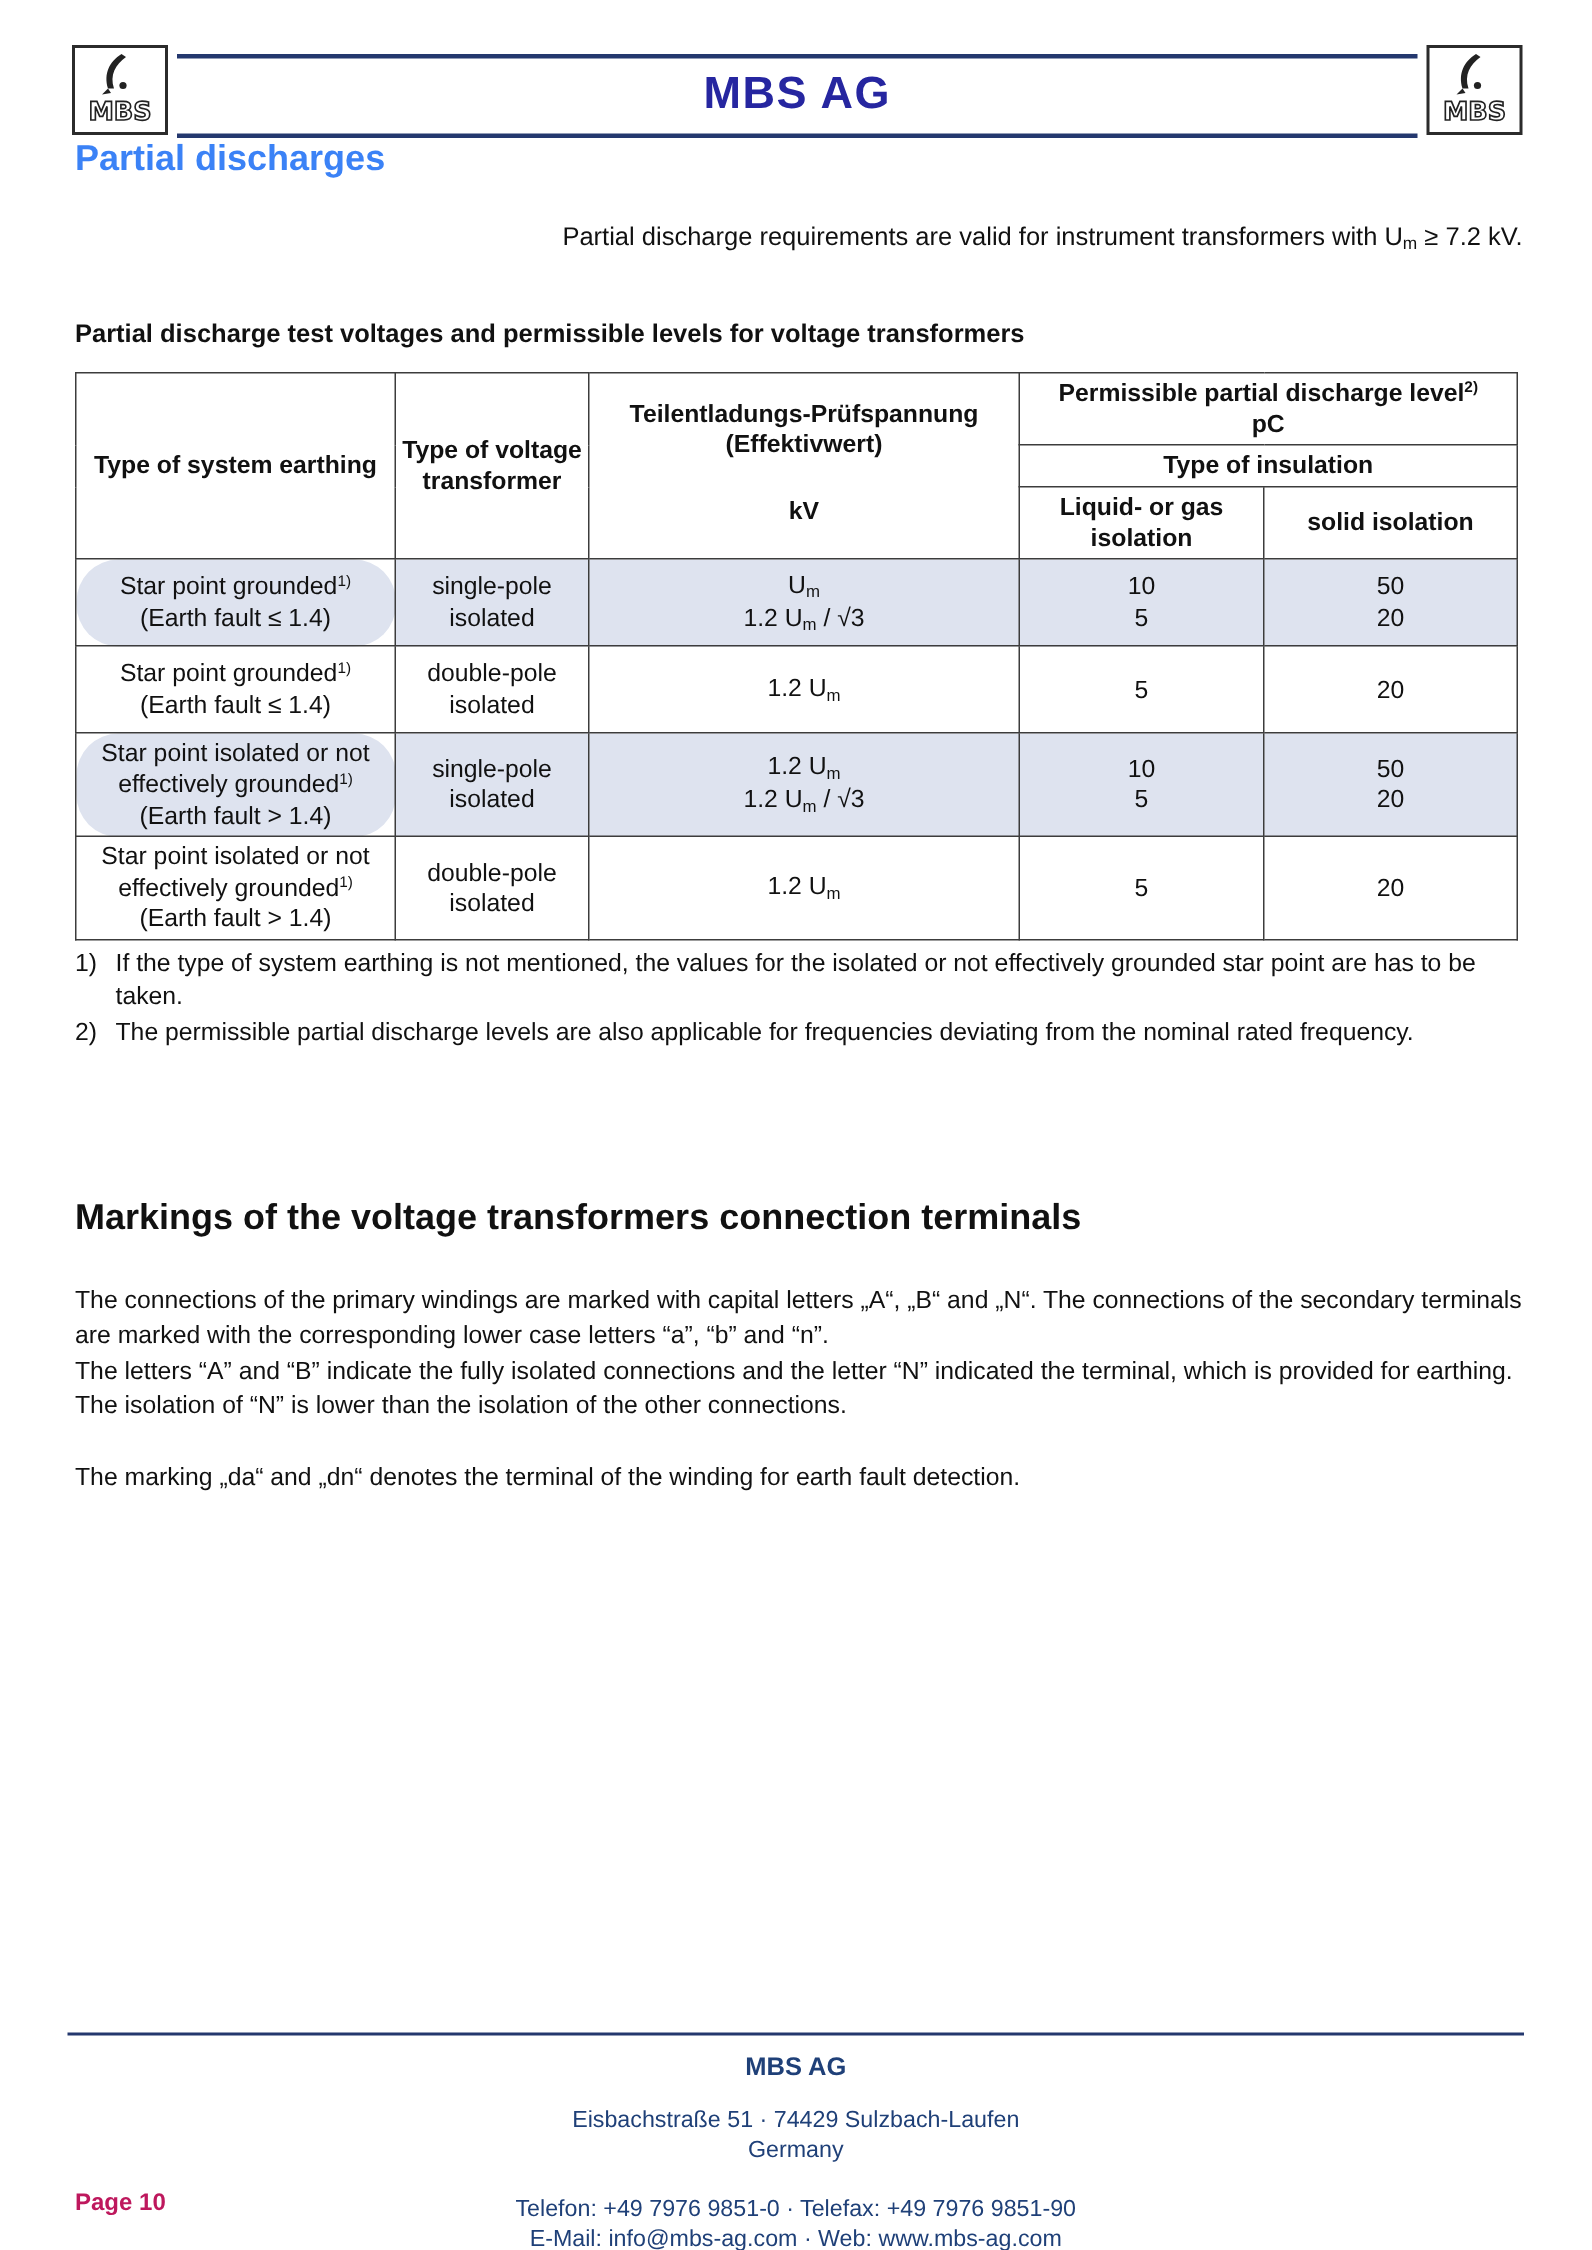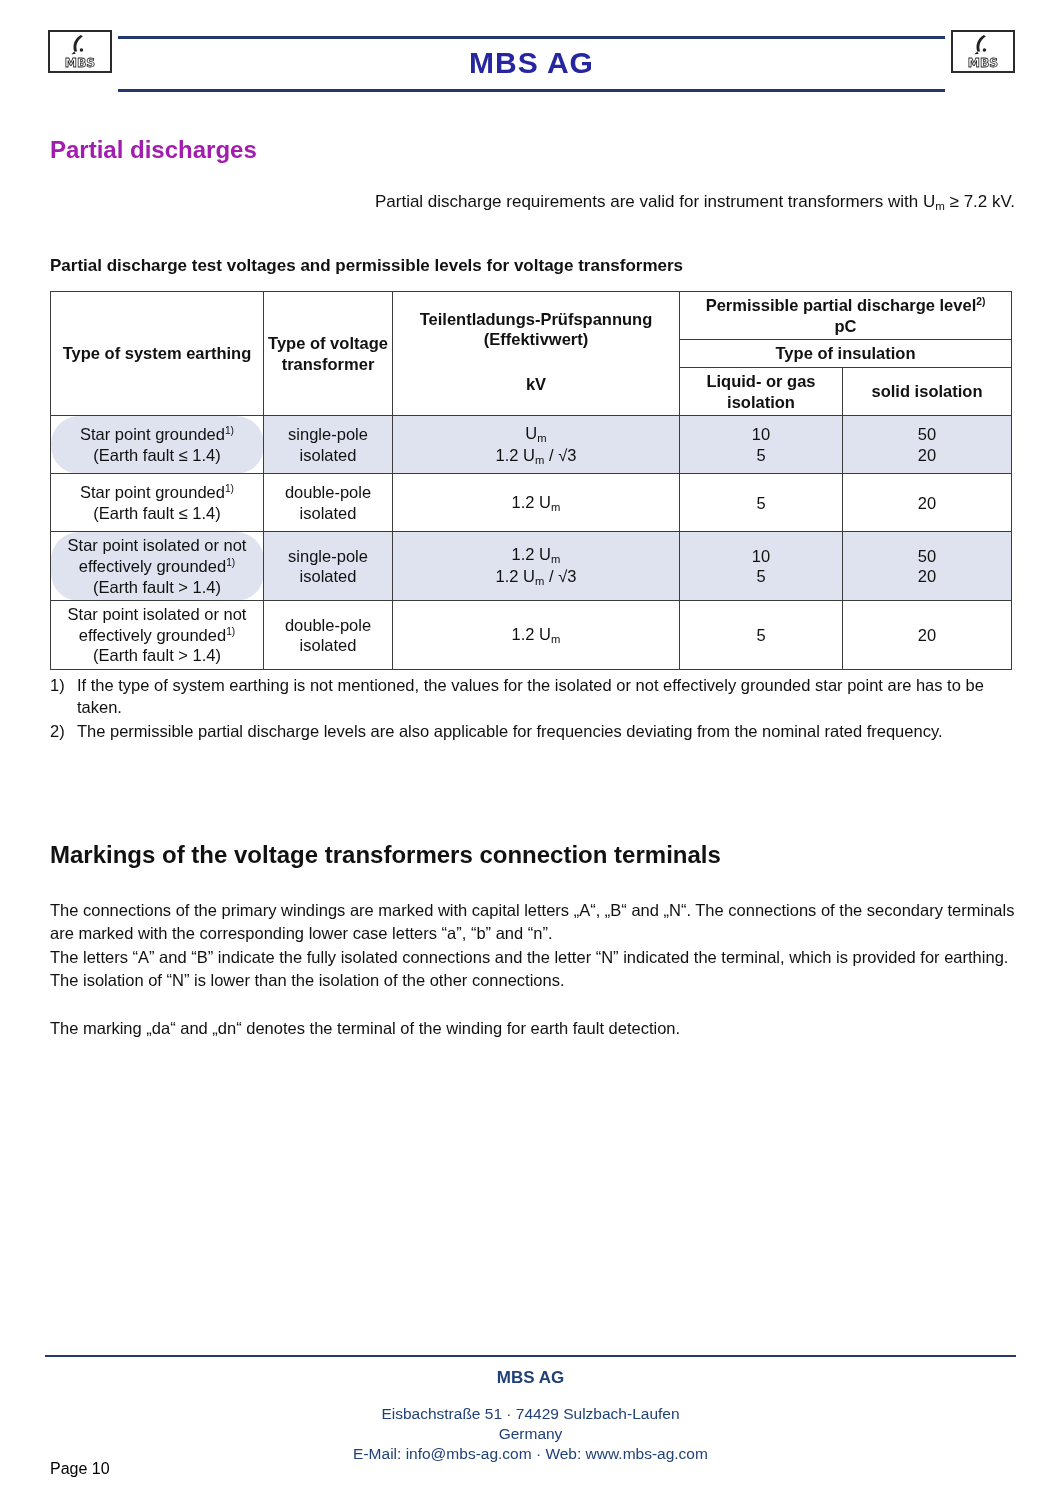--- a/index.html
+++ b/index.html
@@ -5,33 +5,33 @@
   * { margin:0; padding:0; box-sizing:border-box; }
   html,body { background:#888; }
   body { font-family:"Liberation Sans", sans-serif; }
   .page {
     position:relative; width:1061px; height:1500px; margin:0 auto;
     background:#ffffff; color:#111; overflow:hidden;
   }
   
   .header { display:flex; align-items:flex-start; padding:30px 46px 0 48px; }
   .logo {
-    width:64px; height:43px; border:2px solid #2b2b2b; background:#fff;
+    width:64px; height:60px; border:2px solid #2b2b2b; background:#fff;
     display:flex; flex-direction:column; align-items:center; justify-content:flex-start;
     flex:0 0 auto;
   }
   .header-center {
     flex:1 1 auto; margin:6px 6px 0 6px;
     border-top:3px solid #24386E; border-bottom:3px solid #24386E;
     padding:7px 0 9px 0; text-align:center;
   }
   .header-title { font-size:30px; font-weight:bold; color:#2626A0; letter-spacing:1px; }
   
   .content { padding:0 46px 0 50px; }
-  .h1 { font-size:24px; font-weight:bold; color:#a21caf; margin-top:44px; }
+  .h1 { font-size:24px; font-weight:bold; color:#3b82f6; }
   .intro { font-size:17px; margin-top:28px;text-align:right; }
   sub.u { font-size:0.68em; vertical-align:-0.28em; }
   sup.fn { font-size:0.62em; vertical-align:0.55em; }
   .table-caption { font-size:17px; font-weight:bold; margin-top:44px; }
   
   table.pd { border-collapse:collapse; margin-top:15px; width:961px; table-layout:fixed; }
   table.pd th, table.pd td {
     border:1px solid #3c3c3c; text-align:center; vertical-align:middle;
     font-size:16.5px; line-height:1.25; padding:3px 4px;
   }
@@ -58,21 +58,21 @@
   .para2 { font-size:16.5px; line-height:1.42; margin-top:24px; }
   
   .footer {
     position:absolute; left:45px; right:45px; top:1355px;
     border-top:2px solid #24386E; text-align:center; color:#1F4078;
   }
   .footer-company { font-size:17px; font-weight:bold; margin-top:11px; }
   .footer-line { font-size:15.5px; margin-top:2px; }
   .footer-addr1 { margin-top:17px; }
   .footer-phone { margin-top:21px; }
-  .page-number { position:absolute; left:50px; top:1460px; font-size:16px; color:#000000; }
+  .page-number { position:absolute; left:50px; top:1460px; font-size:16px; color:#be185d;font-weight:bold; }
 </style>
 </head>
 <body>
 
 <div class="page">
 
   <div class="header">
     <div class="logo">
       <svg width="58" height="54" viewBox="0 0 58 54">
         <path d="M30 4 C 22 9, 18 17, 21 27 L 25 27 C 22 18, 26 11, 33 6 Z" fill="#222"></path>
@@ -181,17 +181,18 @@
     </div>
 
     <div class="para2">The marking „da“ and „dn“ denotes the terminal of the winding for earth fault detection.</div>
 
   </div>
 
   <div class="footer">
     <div class="footer-company">MBS AG</div>
     <div class="footer-line footer-addr1">Eisbachstraße 51 · 74429 Sulzbach-Laufen</div>
     <div class="footer-line">Germany</div>
+    <div class="footer-line footer-phone">Telefon: +49 7976 9851-0 · Telefax: +49 7976 9851-90</div>
     <div class="footer-line">E-Mail: info@mbs-ag.com · Web: www.mbs-ag.com</div>
   </div>
   <div class="page-number">Page 10</div>
 
 </div>
 
 </body></html>

